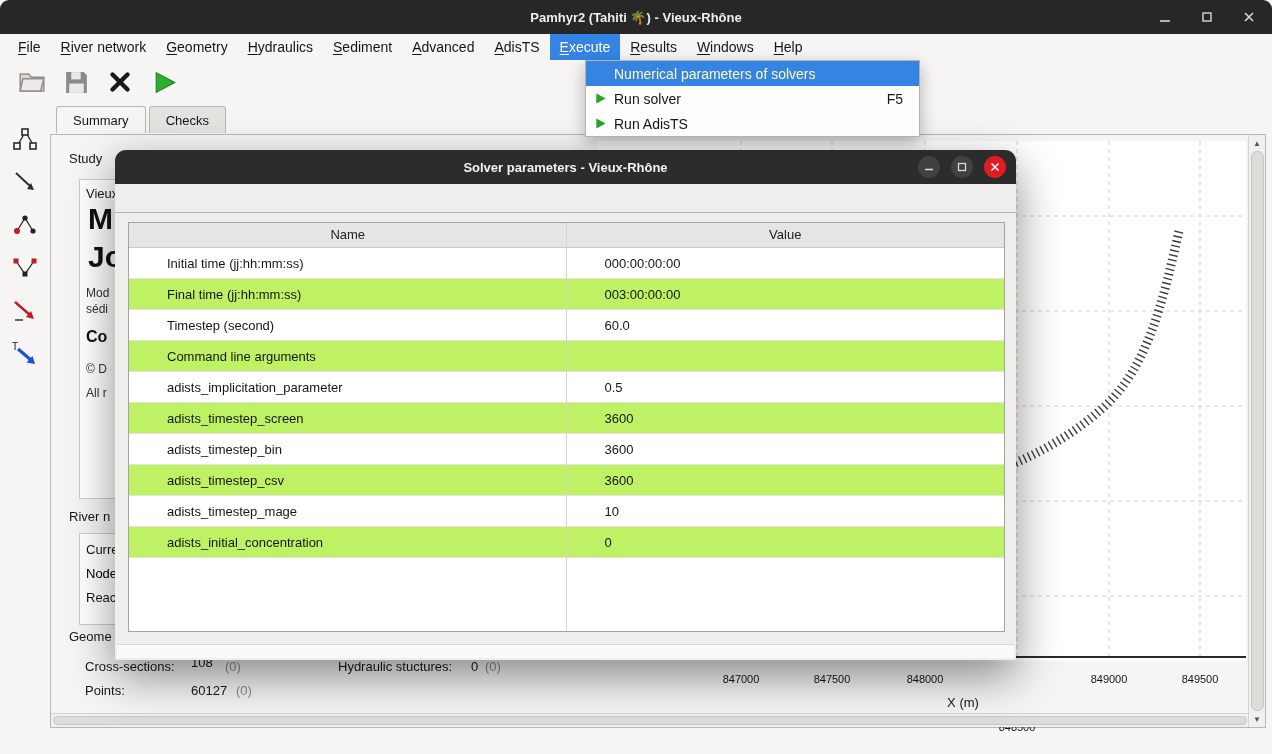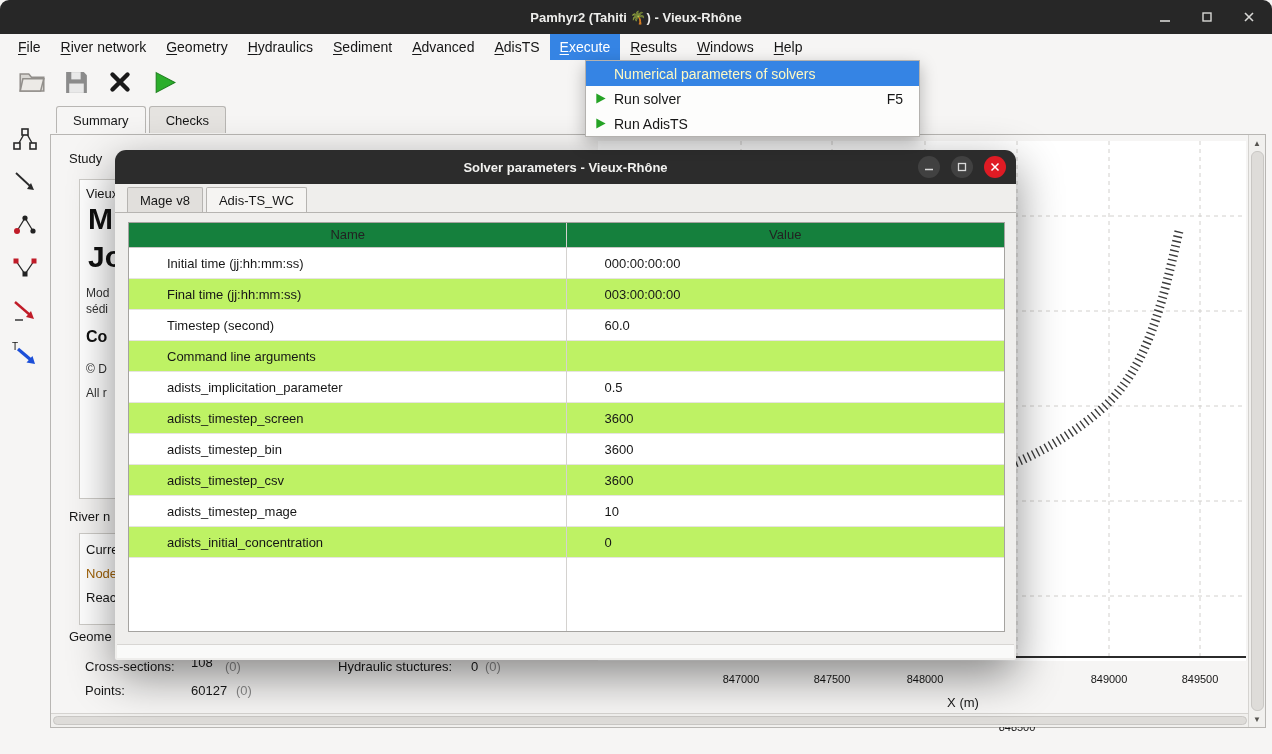--- a/index.html
+++ b/index.html
@@ -89,21 +89,21 @@
            align-items:center;justify-content:center;}
   .dlg-btn.close{background:#df1b24;}
   .dialog-tabs{position:absolute;left:12px;top:37px;display:flex;}
   .dialog-tab{padding:5px 12px 4px 12px;font-size:13px;border:1px solid #b6b4b1;border-bottom:none;
               background:#e1dfdc;margin-right:3px;border-radius:2px 2px 0 0;color:#161616;}
   .dialog-tab.active{background:#f5f4f2;position:relative;}
   .dialog-tab.active::after{content:"";position:absolute;left:0;right:0;bottom:-1px;height:1px;background:#f5f4f2;}
   .dialog-tabline{position:absolute;left:0;right:0;top:62px;height:1px;background:#b6b4b1;}
   .param-table{position:absolute;left:13px;top:72px;width:875px;height:408px;background:#fff;
                border:1px solid #a5a3a0;overflow:hidden;}
-  .pt-header{display:flex;height:24px;background:#15803d;border-bottom:1px solid #c9c7c4;}
+  .pt-header{display:flex;height:24px;background:#e5e5e5;border-bottom:1px solid #c9c7c4;}
   .pt-header .pt-hcell{flex:1;text-align:center;font-size:13px;line-height:24px;color:#222;}
   .pt-row{display:flex;height:30px;border-bottom:1px solid #e6e4e1;font-size:13px;color:#161616;}
   .pt-row.alt{background:#bef264;}
   .pt-cell{flex:1;display:flex;align-items:center;padding-left:6px;overflow:hidden;white-space:nowrap;margin-left:32px;}
   .pt-divider{position:absolute;left:437px;top:0;bottom:0;width:1px;background:#d4d2cf;}
   .dialog-bottom{position:absolute;left:2px;right:2px;bottom:2px;height:13px;background:#fafaf9;
                  border-top:1px solid #d8d6d3;}
 </style>
 </head>
 <body>
@@ -267,21 +267,21 @@
       <div class="small-txt" style="top:106px;">Mod</div>
       <div class="small-txt" style="top:122px;">sédi</div>
       <div class="sub-head" style="top:148px;">Co</div>
       <div class="small-txt" style="top:182px;">© D</div>
       <div class="small-txt" style="top:206px;">All r</div>
     </div>
 
     <div class="group-label" style="left:18px;top:374px;">River n</div>
     <div class="panel" style="left:28px;top:398px;width:545px;height:90px;">
       <div class="small-txt" style="top:8px;font-size:13px;color:#161616;">Curre</div>
-      <div class="small-txt" style="top:32px;font-size:13px;color:#a16207;">Node</div>
+      <div class="small-txt" style="top:32px;font-size:13px;color:#000000;">Node</div>
       <div class="small-txt" style="top:56px;font-size:13px;color:#161616;">Reac</div>
     </div>
 
     <div class="group-label" style="left:18px;top:494px;">Geome</div>
     <span class="stat" style="left:34px;top:524px;">Cross-sections:</span>
     <span class="stat" style="left:140px;top:520px;">108</span>
     <span class="stat gray" style="left:174px;top:524px;">(0)</span>
     <span class="stat" style="left:287px;top:524px;">Hydraulic stuctures:</span>
     <span class="stat" style="left:420px;top:524px;">0</span>
     <span class="stat gray" style="left:434px;top:524px;">(0)</span>
@@ -362,24 +362,20 @@
               <rect x="2.5" y="2.5" width="7" height="7" fill="none" stroke="#d9d9d9" stroke-width="1.3"></rect>
             </svg>
         </span>
         <span class="dlg-btn close">
           <svg width="12" height="12" viewBox="0 0 12 12">
               <path d="M2.5 2.5 L9.5 9.5 M9.5 2.5 L2.5 9.5" stroke="#fff" stroke-width="1.5"></path>
             </svg>
         </span>
       </div>
     </div>
-    <div class="dialog-tabs">
-        <div class="dialog-tab">Mage v8</div>
-        <div class="dialog-tab active">Adis-TS_WC</div>
-      </div>
     <div class="dialog-tabline"></div>
     <div class="param-table">
       <div class="pt-header">
         <div class="pt-hcell">Name</div>
         <div class="pt-hcell">Value</div>
       </div>
       <div>
           <div class="pt-row">
             <div class="pt-cell">Initial time (jj:hh:mm:ss)</div>
             <div class="pt-cell">000:00:00:00</div>

